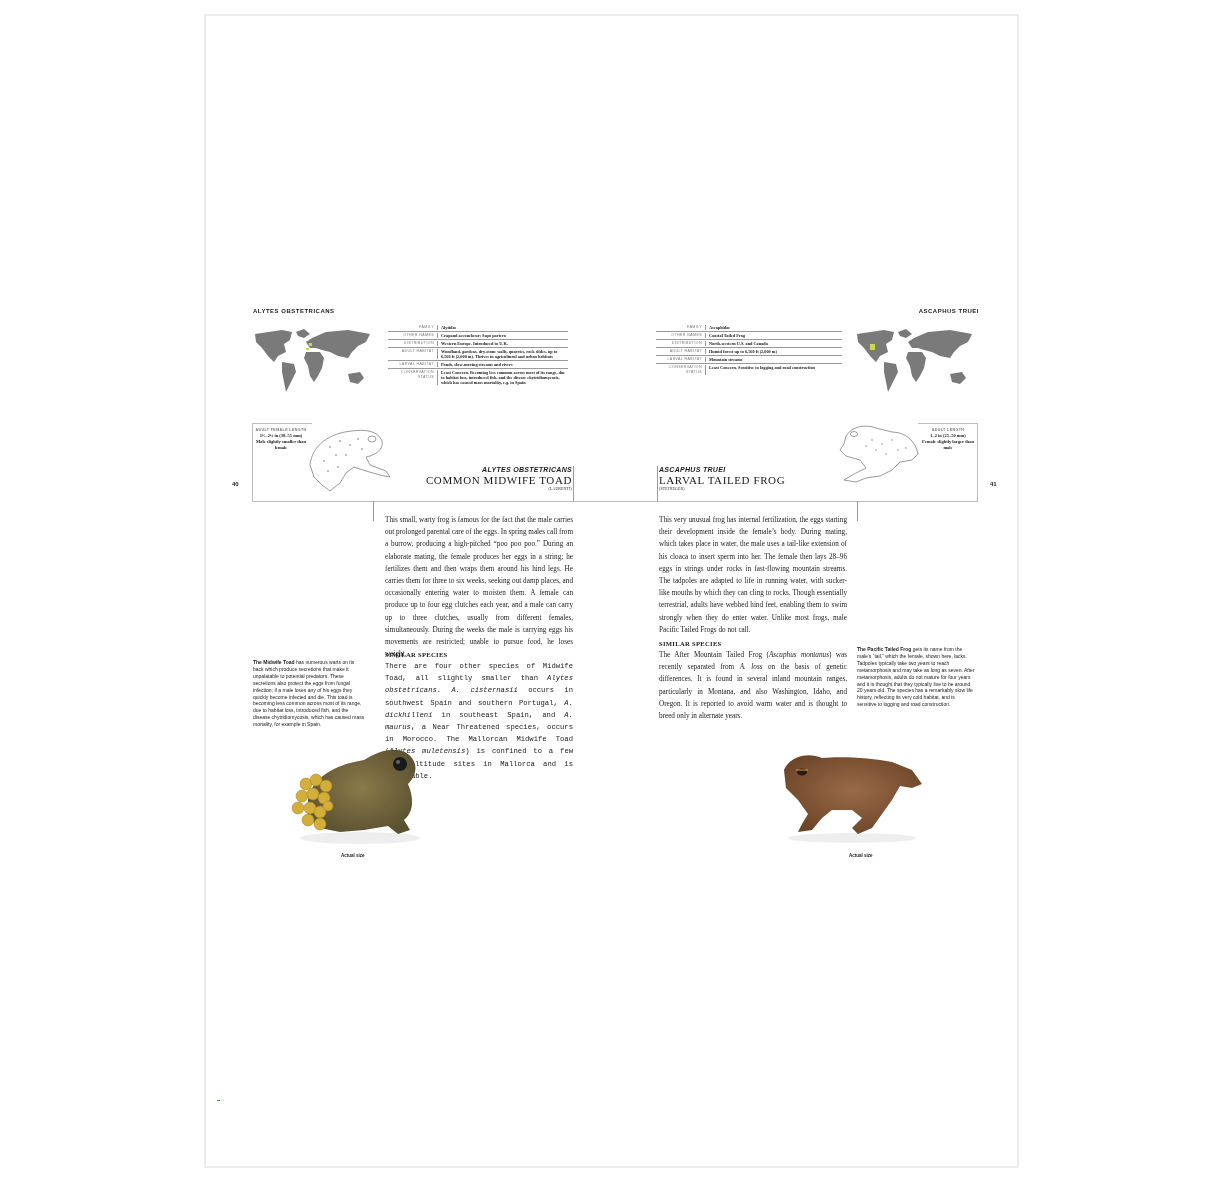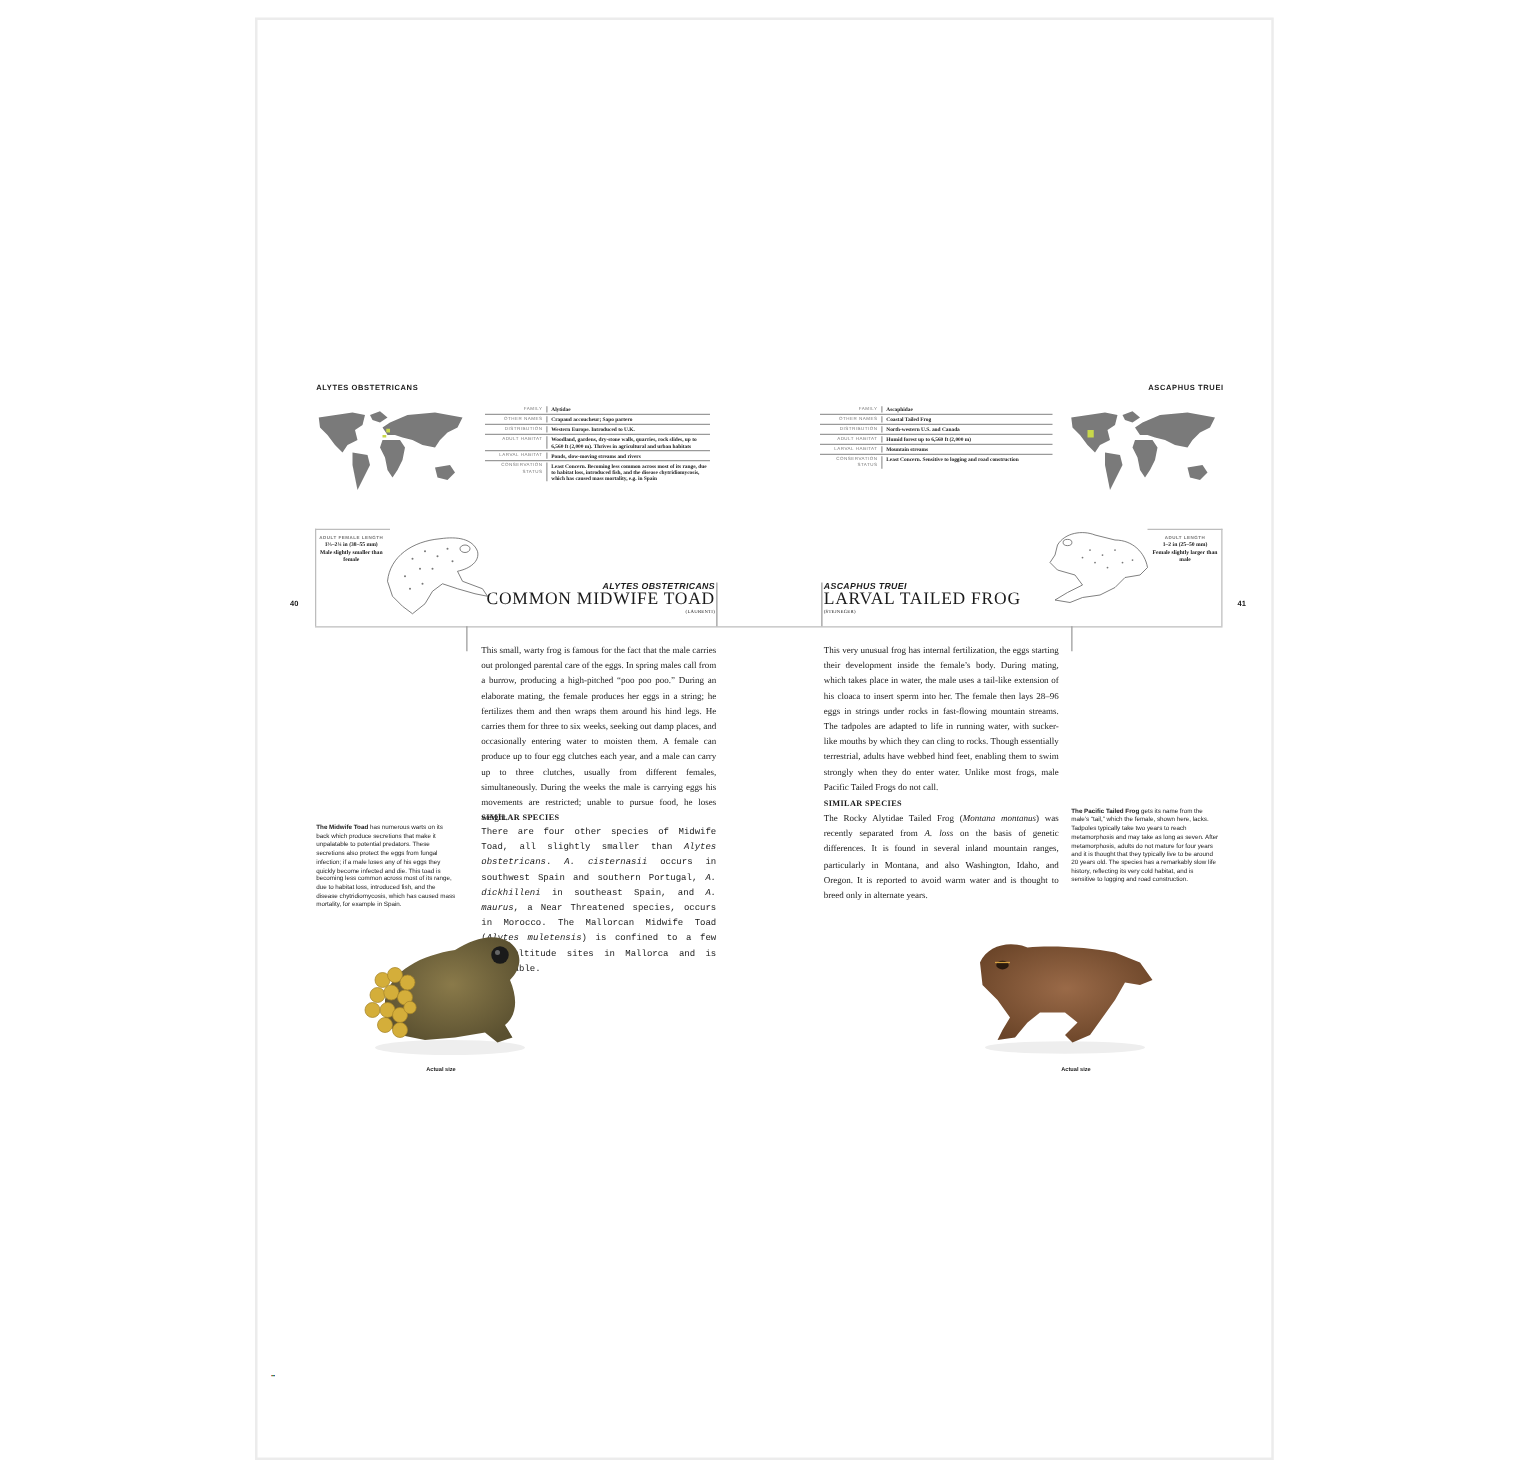--- a/index.html
+++ b/index.html
@@ -9,21 +9,21 @@
   .running { font-size:6px; font-weight:bold; letter-spacing:0.5px; font-family:"Liberation Sans", sans-serif; }
   .map { position:absolute; }
   .map svg { display:block; }
   .facts { position:absolute; font-size:4.3px; line-height:5px; }
   .fact-row { display:flex; border-bottom:1px solid #9a9a9a; padding:1px 0; }
   .fact-label { width:50px; text-align:right; padding-right:3px; color:#777; font-family:"Liberation Sans", sans-serif; font-size:3.6px; letter-spacing:0.4px; border-right:1px solid #9a9a9a; box-sizing:border-box; }
   .fact-value { padding-left:3px; flex:1; font-weight:bold; }
   .len-box { position:absolute; font-size:4.5px; line-height:6px; text-align:center; font-weight:bold; }
   .len-label { font-family:"Liberation Sans", sans-serif; font-size:3.6px; color:#777; letter-spacing:0.4px; font-weight:bold; }
   .sci { font-family:"Liberation Sans", sans-serif; font-style:italic; font-weight:bold; font-size:7px; letter-spacing:0.3px; }
-  .common { font-size:14px; letter-spacing:0.6px; line-height:14px; }
+  .common { font-size:11px; letter-spacing:0.6px; line-height:14px; }
   .author { font-size:3.8px; letter-spacing:0.2px; }
   .body-text { position:absolute; font-size:7.2px; line-height:12.2px; text-align:justify; }
   .sim-head { position:absolute; font-size:6.6px; font-weight:bold; letter-spacing:0.3px; }
   .caption { position:absolute; font-family:"Liberation Sans", sans-serif; font-size:5px; line-height:6.9px; }
   .photo-cap { position:absolute; font-family:"Liberation Sans", sans-serif; font-size:4.5px; font-weight:bold; }
   .pnum { position:absolute; font-family:"Liberation Sans", sans-serif; font-size:6px; font-weight:bold; }
   .vline { position:absolute; width:1px; background:#9a9a9a; }
 </style>
 </head>
 <body>
@@ -233,21 +233,21 @@
   <div class="sci">ASCAPHUS TRUEI</div>
   <div class="common">LARVAL TAILED FROG</div>
   <div class="author">(STEJNEGER)</div>
 </div>
 <div class="vline" style="left:857px;top:501px;height:20px;"></div>
 
 <div class="body-text" style="left:659px;top:514px;width:188px;">This very unusual frog has internal fertilization, the eggs starting their development inside the female’s body. During mating, which takes place in water, the male uses a tail-like extension of his cloaca to insert sperm into her. The female then lays 28–96 eggs in strings under rocks in fast-flowing mountain streams. The tadpoles are adapted to life in running water, with sucker-like mouths by which they can cling to rocks. Though essentially terrestrial, adults have webbed hind feet, enabling them to swim strongly when they do enter water. Unlike most frogs, male Pacific Tailed Frogs do not call.</div>
 
 <div class="sim-head" style="left:659px;top:640px;">SIMILAR SPECIES</div>
 <div class="body-text" style="left:659px;top:649px;width:188px;">
-  <span>The Rocky Alytidae Tailed Frog (</span><i>Montana montanus</i><span>) was recently separated from </span><i>A. loss</i><span> on the basis of genetic differences. It is found in several inland mountain ranges, particularly in Montana, and also Washington, Idaho, and Oregon. It is reported to avoid warm water and is thought to breed only in alternate years.</span>
+  <span>The After Mountain Tailed Frog (</span><i>Ascaphus montanus</i><span>) was recently separated from </span><i>A. loss</i><span> on the basis of genetic differences. It is found in several inland mountain ranges, particularly in Montana, and also Washington, Idaho, and Oregon. It is reported to avoid warm water and is thought to breed only in alternate years.</span>
 </div>
 
 <div class="caption" style="left:857px;top:646px;width:118px;">
   <b>The Pacific Tailed Frog</b><span> gets its name from the male’s “tail,” which the female, shown here, lacks. Tadpoles typically take two years to reach metamorphosis and may take as long as seven. After metamorphosis, adults do not mature for four years and it is thought that they typically live to be around 20 years old. The species has a remarkably slow life history, reflecting its very cold habitat, and is sensitive to logging and road construction.</span>
 </div>
 
 <div class="abs" style="left:772px;top:748px;">
   <svg width="160" height="100" viewBox="0 0 160 100">
     <defs>
       <radialGradient id="fb" cx="50%" cy="45%" r="60%">

